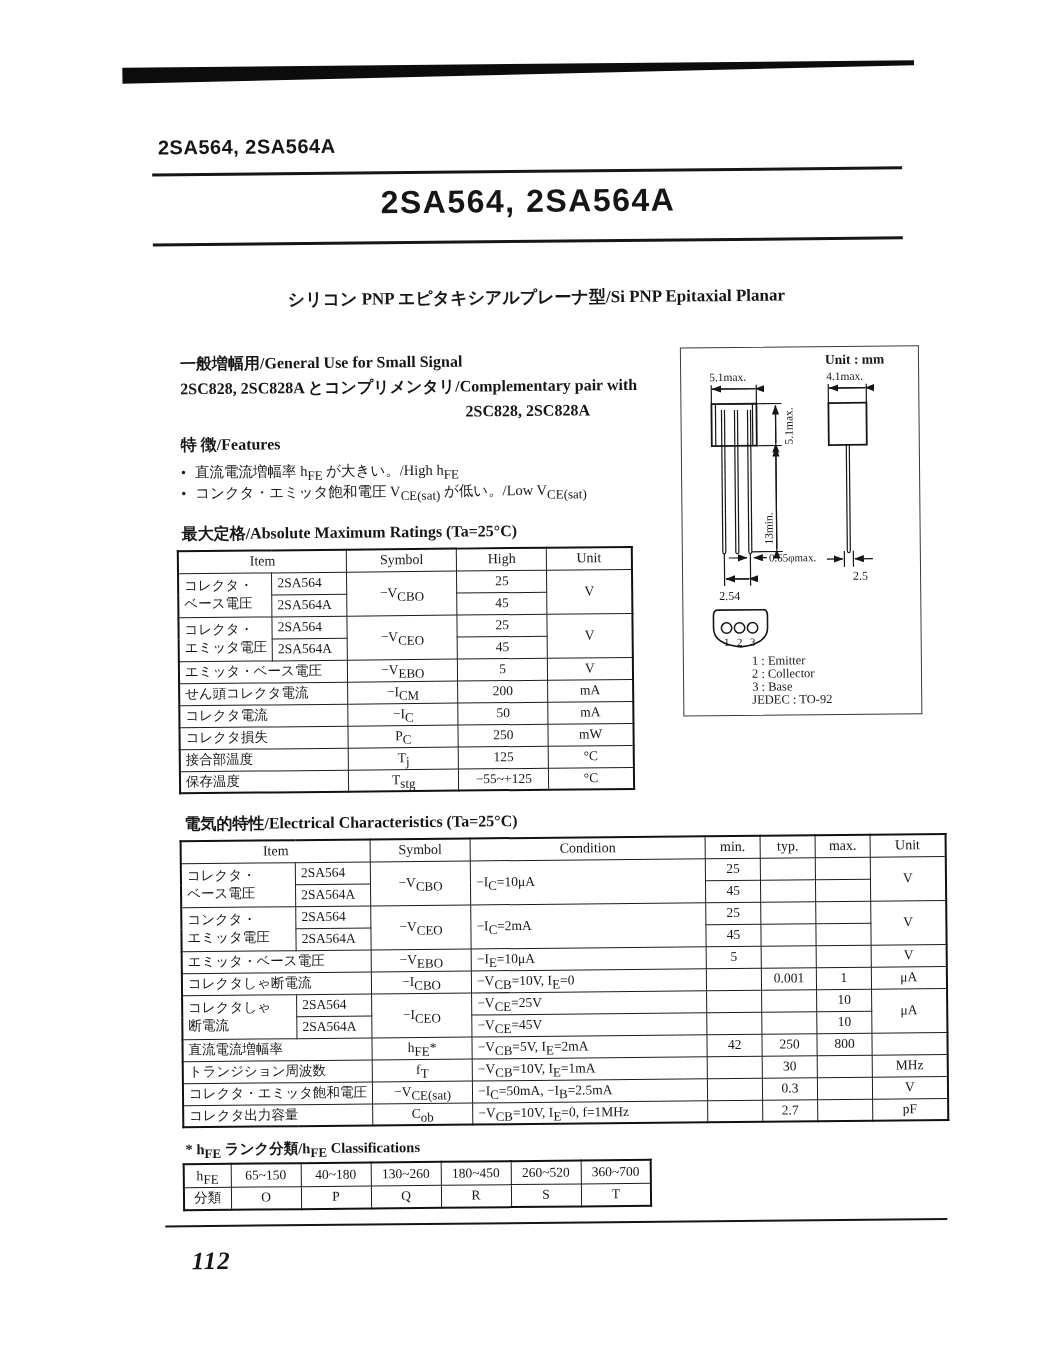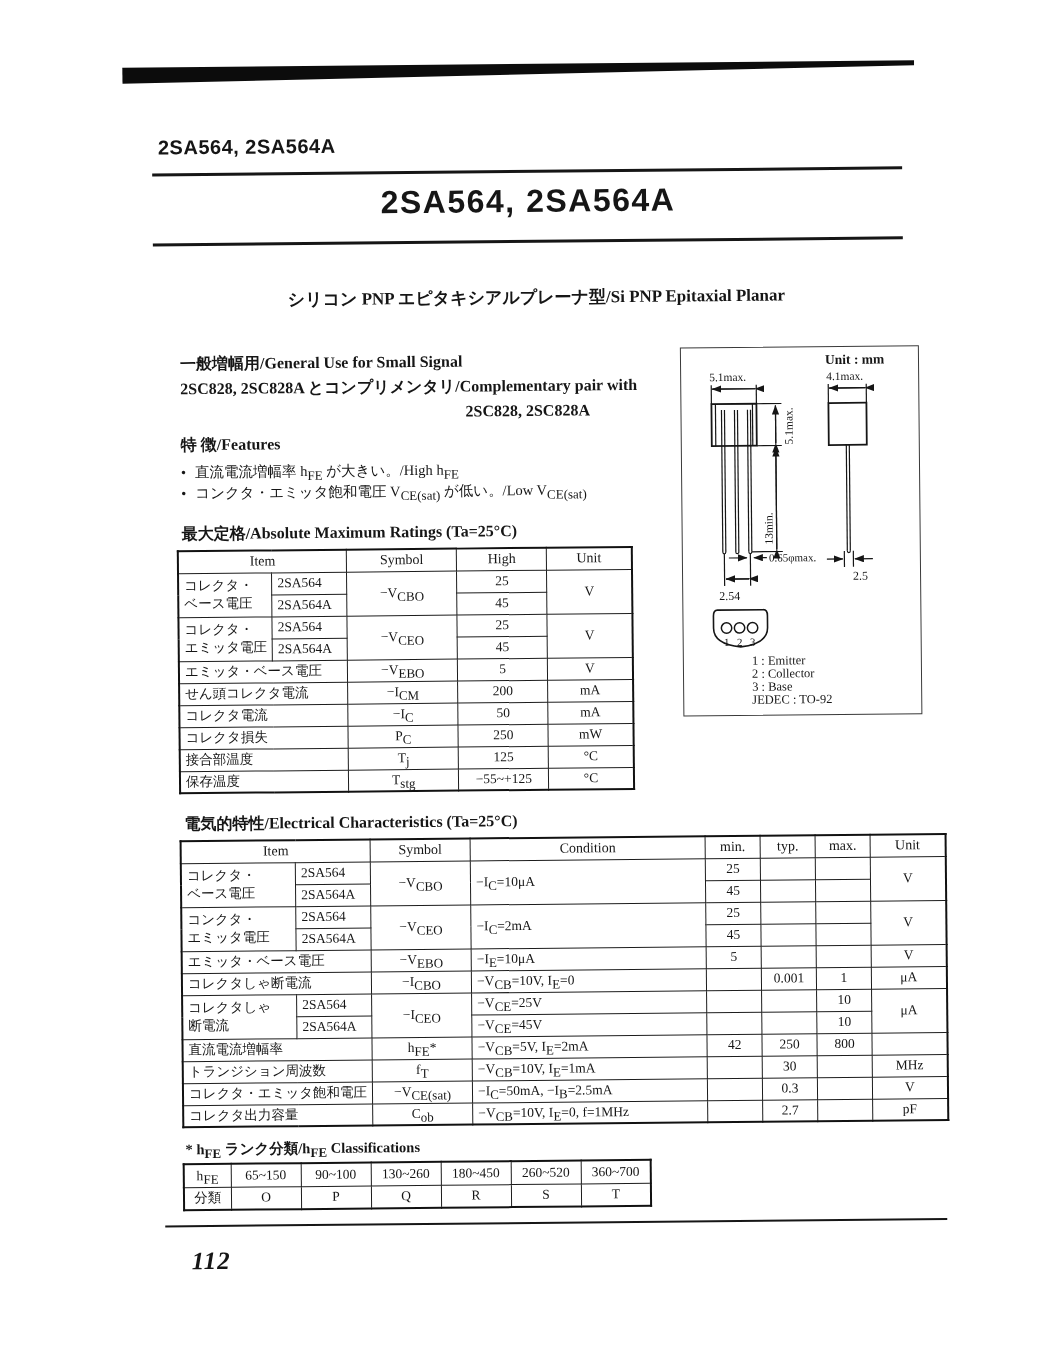--- a/index.html
+++ b/index.html
@@ -389,21 +389,21 @@
         <col style="width:70px">
         <col style="width:70px">
         <col style="width:70px">
         <col style="width:70px">
         <col style="width:70px">
       </colgroup>
     <tbody>
         <tr>
       <td class="c">h<sub>FE</sub></td>
       <td class="c">65~150</td>
-      <td class="c">90~100</td>
+      <td class="c">40~180</td>
       <td class="c">130~260</td>
       <td class="c">180~450</td>
       <td class="c">260~520</td>
       <td class="c">360~700</td>
     </tr>
     <tr>
       <td class="c jp">分類</td>
       <td class="c">O</td>
       <td class="c">P</td>
       <td class="c">Q</td>

